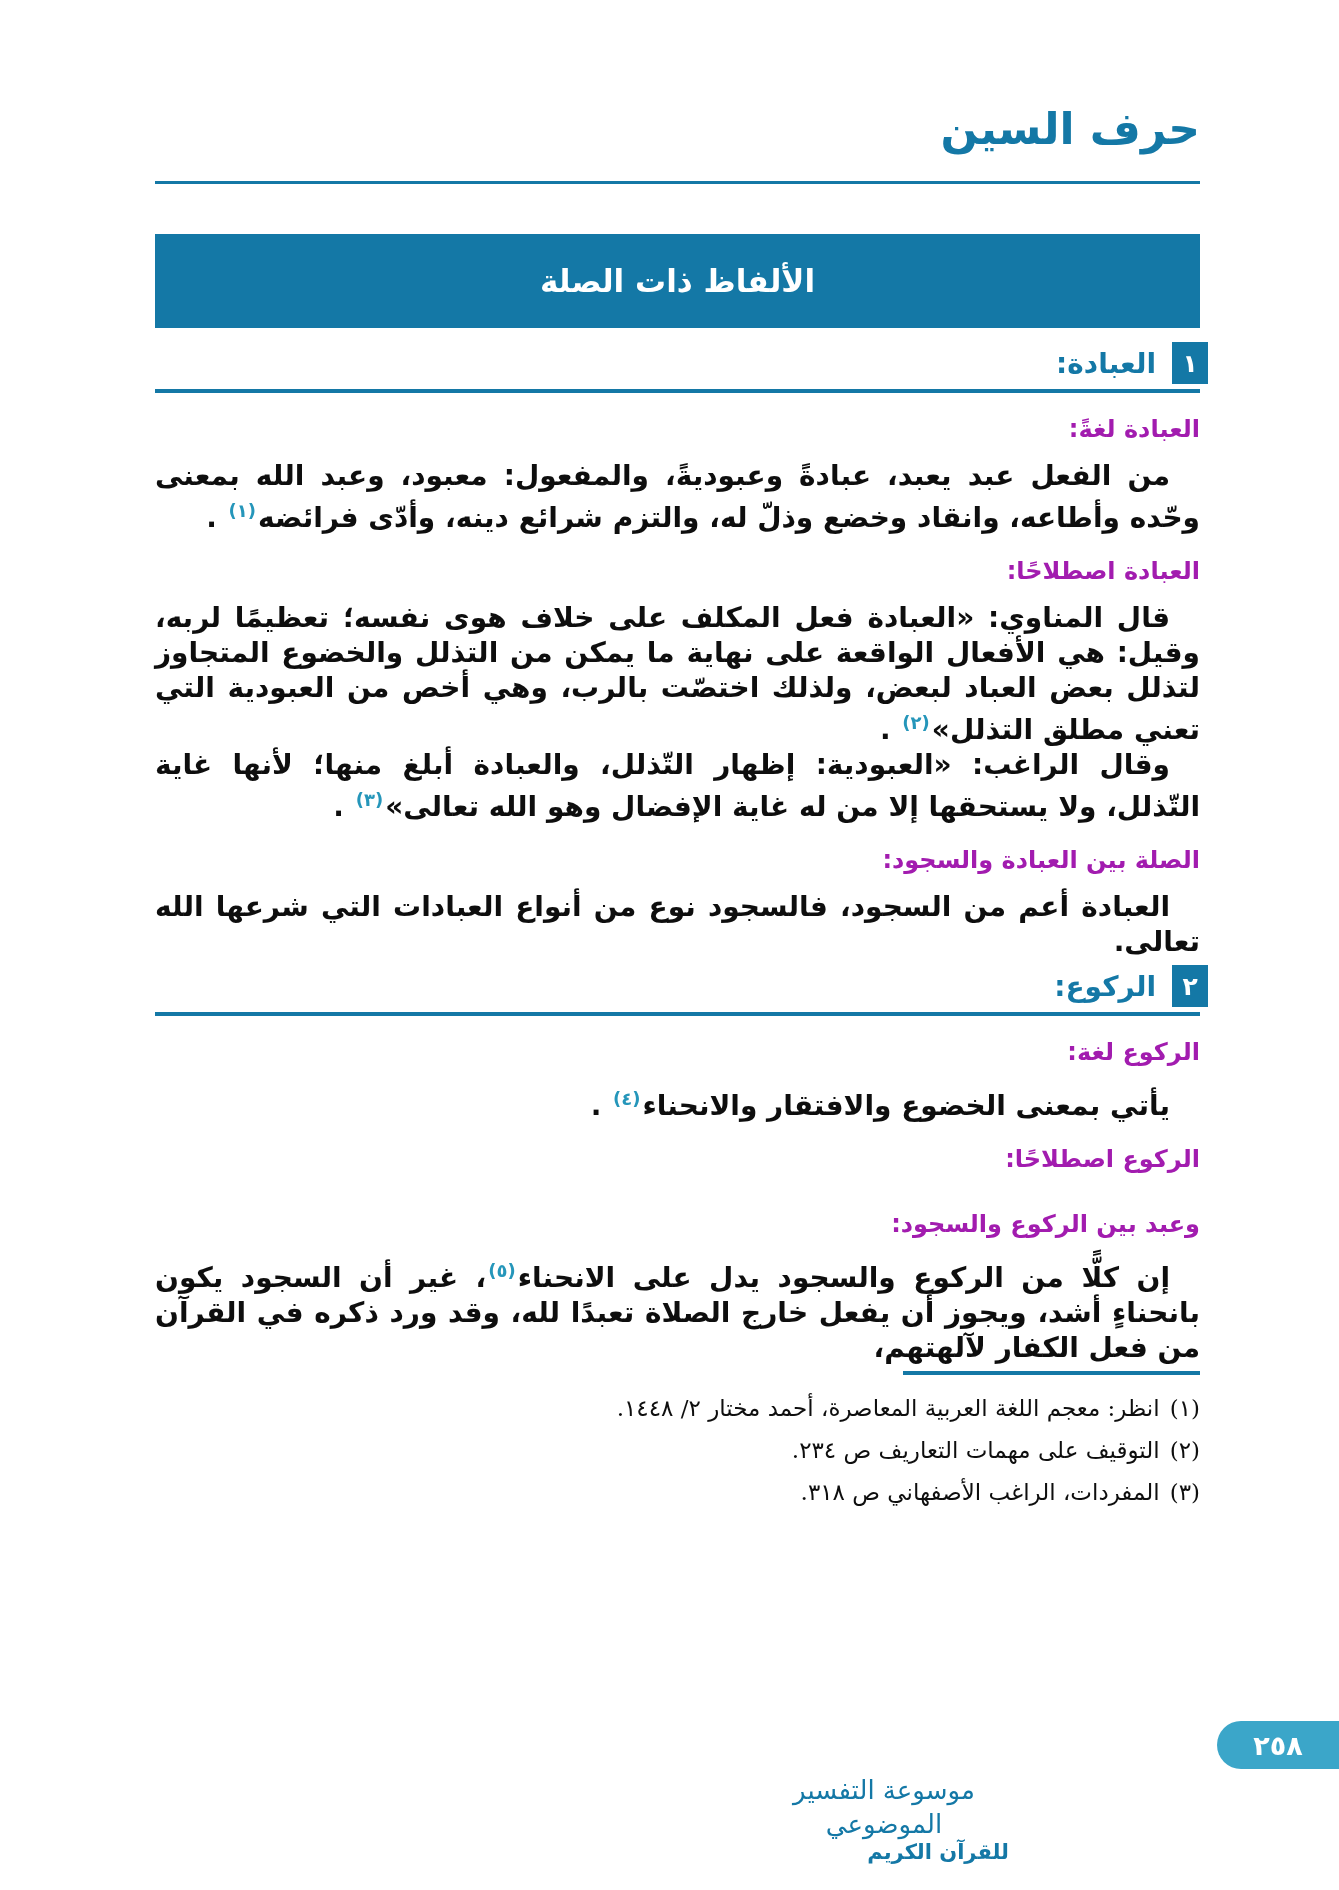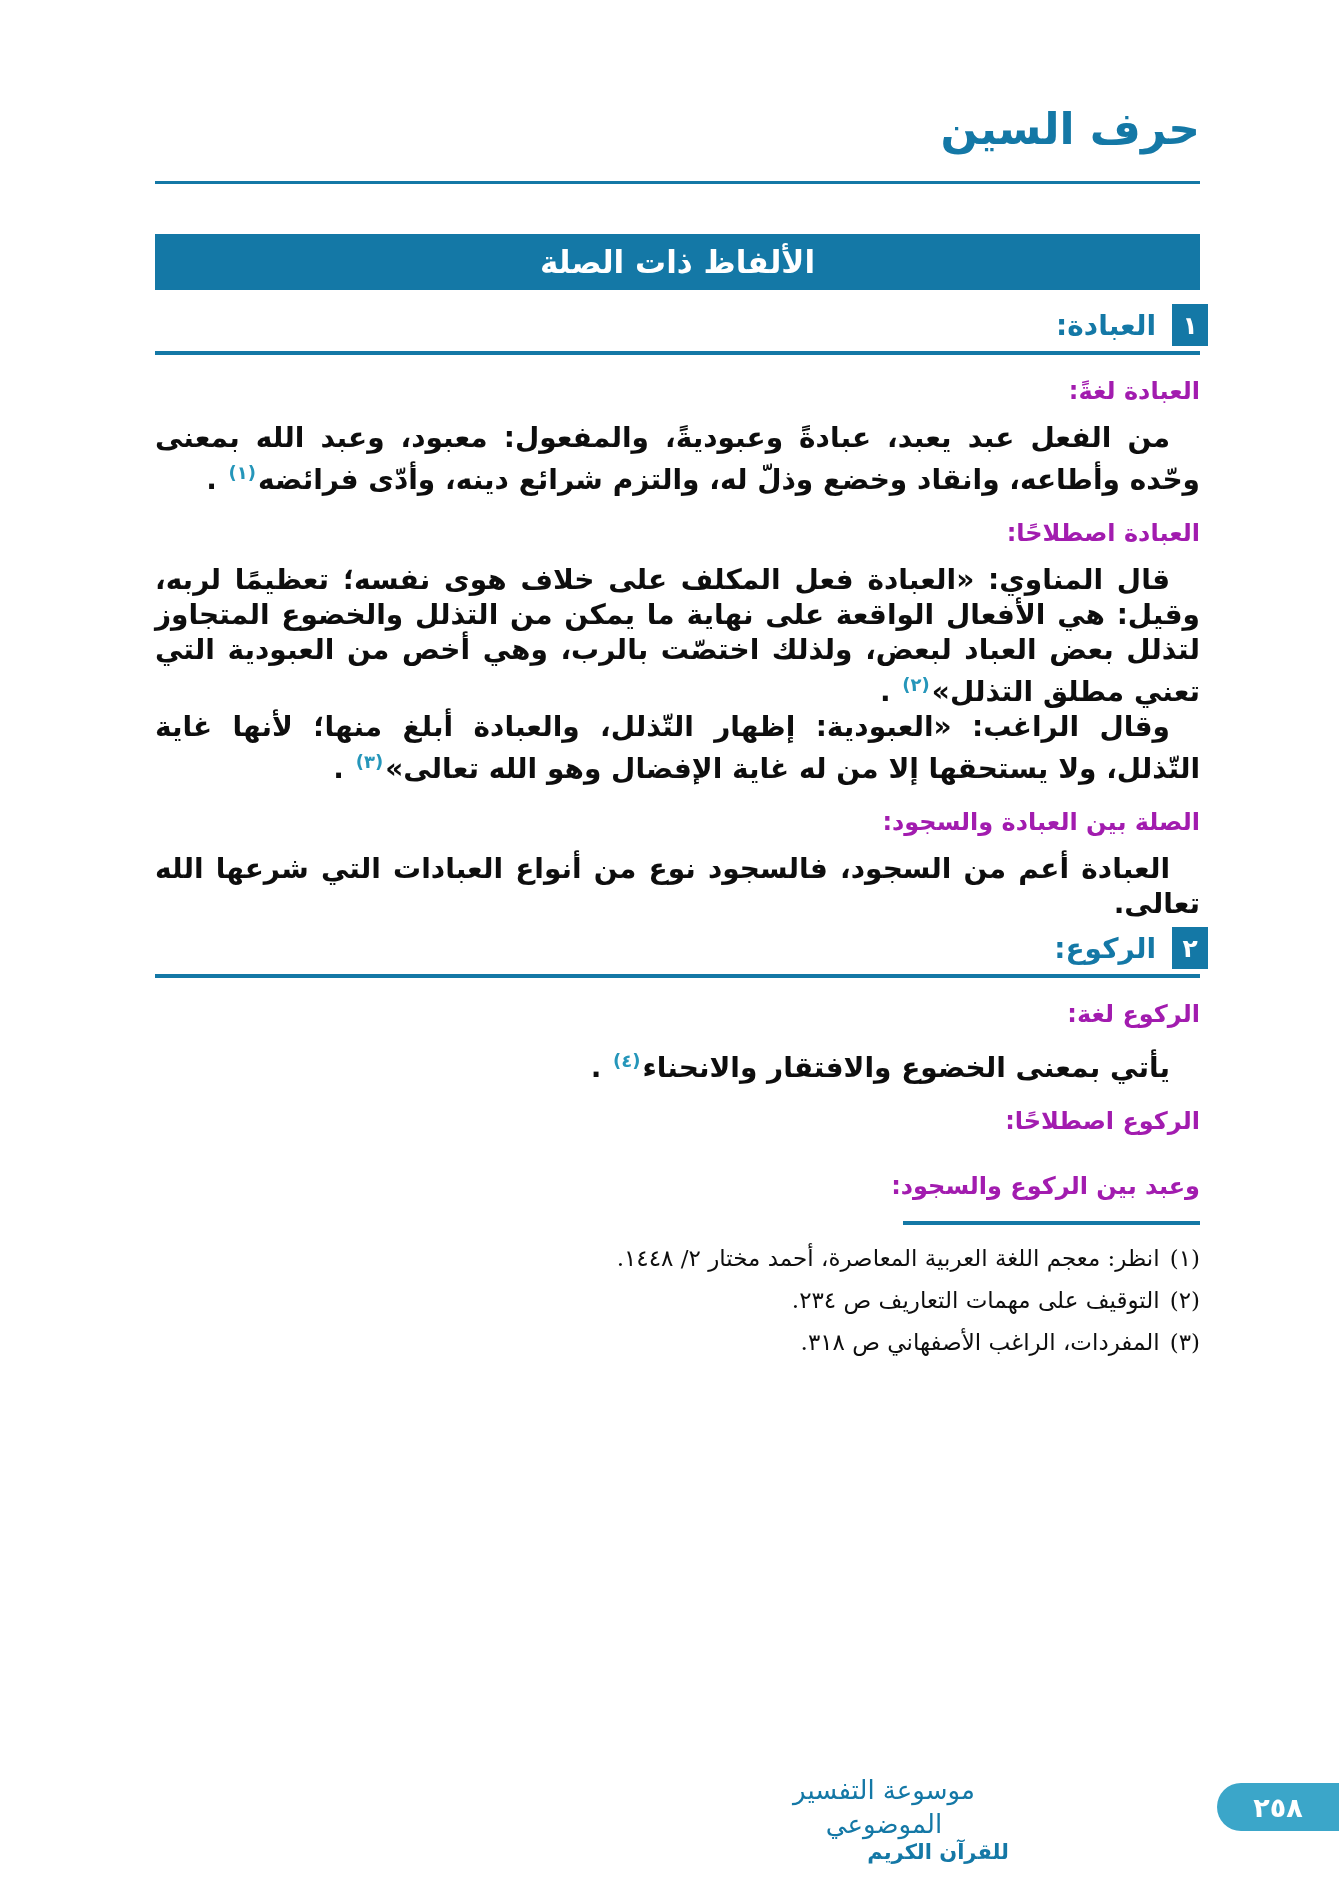--- a/index.html
+++ b/index.html
@@ -21,21 +21,21 @@
     font-size:44px;
     line-height:64px;
     font-weight:bold;
     color:#1478a6;
     letter-spacing:-1px;
   }
   .kicker-rule { margin-top:20px; height:3px; background:#1478a6; }
 
   
   .banner {
-    margin-top:50px; height:56px;
+    margin-top:50px; height:94px;
     background:#1478a6;
     display:flex; align-items:center; justify-content:center;
     color:#ffffff; font-size:31px; font-weight:bold;
   }
 
   
   .sec-head {
     margin-top:12px;
     display:flex; align-items:center; gap:14px;
     height:46px;
@@ -85,21 +85,21 @@
   .fn-text { text-align:right; }
 
   
   .footer-logo {
     position:absolute; top:1772px; right:330px; width:250px;
     text-align:center; color:#1478a6;
   }
   .logo-l1 { font-size:26px; font-weight:normal; line-height:34px; }
   .logo-l2 { font-size:21px; font-weight:bold; line-height:22px;text-align:right; }
   .page-badge {
-    position:absolute; top:1782px; right:0; width:122px; height:48px;
+    position:absolute; top:1720px; right:0; width:122px; height:48px;
     background:#3ba6c9;
     border-radius:24px 0 0 24px;
     display:flex; align-items:center; justify-content:center;
     color:#ffffff; font-size:27px; font-weight:bold;
   }
 </style>
 </head>
 <body>
 
 <div class="page">
@@ -133,20 +133,21 @@
       <span class="sec-title">الركوع:</span>
     </div>
     <div class="sec-rule"></div>
 
     <div class="sub">الركوع لغة:</div>
     <p class="para indent"><span>يأتي بمعنى الخضوع والافتقار والانحناء</span><sup class="fn-ref">(٤)</sup><span> .</span></p>
 
     <div class="sub">الركوع اصطلاحًا:</div>
 
     <div class="sub">وعبد بين الركوع والسجود:</div>
+    <p class="para indent"><span>إن كلًّا من الركوع والسجود يدل على الانحناء</span><sup class="fn-ref">(٥)</sup><span>، غير أن السجود يكون بانحناءٍ أشد، ويجوز أن يفعل خارج الصلاة تعبدًا لله، وقد ورد ذكره في القرآن من فعل الكفار لآلهتهم،</span></p>
 
     <div class="footnotes">
       <div class="fn-rule"></div>
       <div class="fn">
         <span class="fn-num">(١)</span>
         <span class="fn-text">انظر: معجم اللغة العربية المعاصرة، أحمد مختار ٢/ ١٤٤٨.</span>
       </div>
       <div class="fn">
         <span class="fn-num">(٢)</span>
         <span class="fn-text">التوقيف على مهمات التعاريف ص ٢٣٤.</span>

